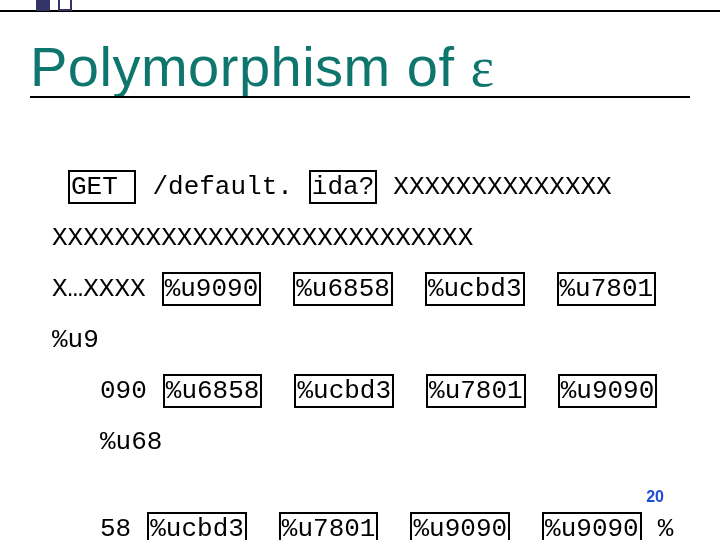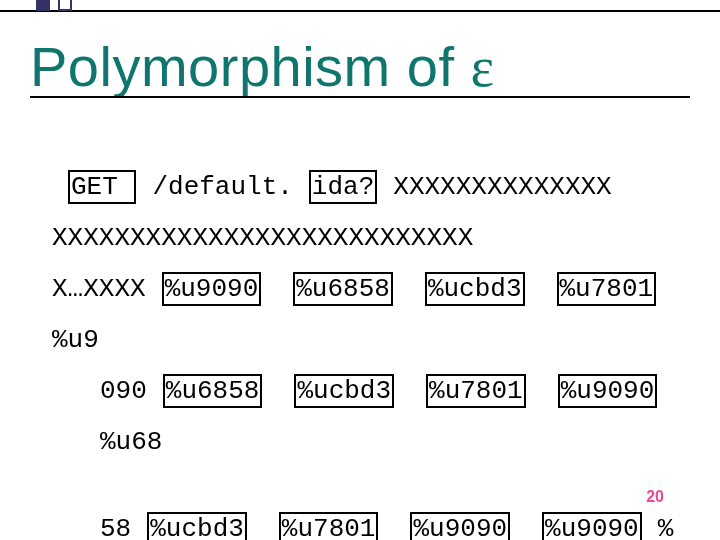--- a/index.html
+++ b/index.html
@@ -71,21 +71,21 @@
     display: block;
     padding-left: 48px;
     text-indent: 0;
   }
   .pagenum {
     position: absolute;
     bottom: 34px;
     right: 56px;
     font-size: 16px;
     font-weight: bold;
-    color: #ec4899;
+    color: #1d4ed8;
   }
 </style>
 </head>
 <body>
 
 <div class="topbar">
   <div class="sq sq1"></div>
   <div class="sq sq2"></div>
 </div>
 

